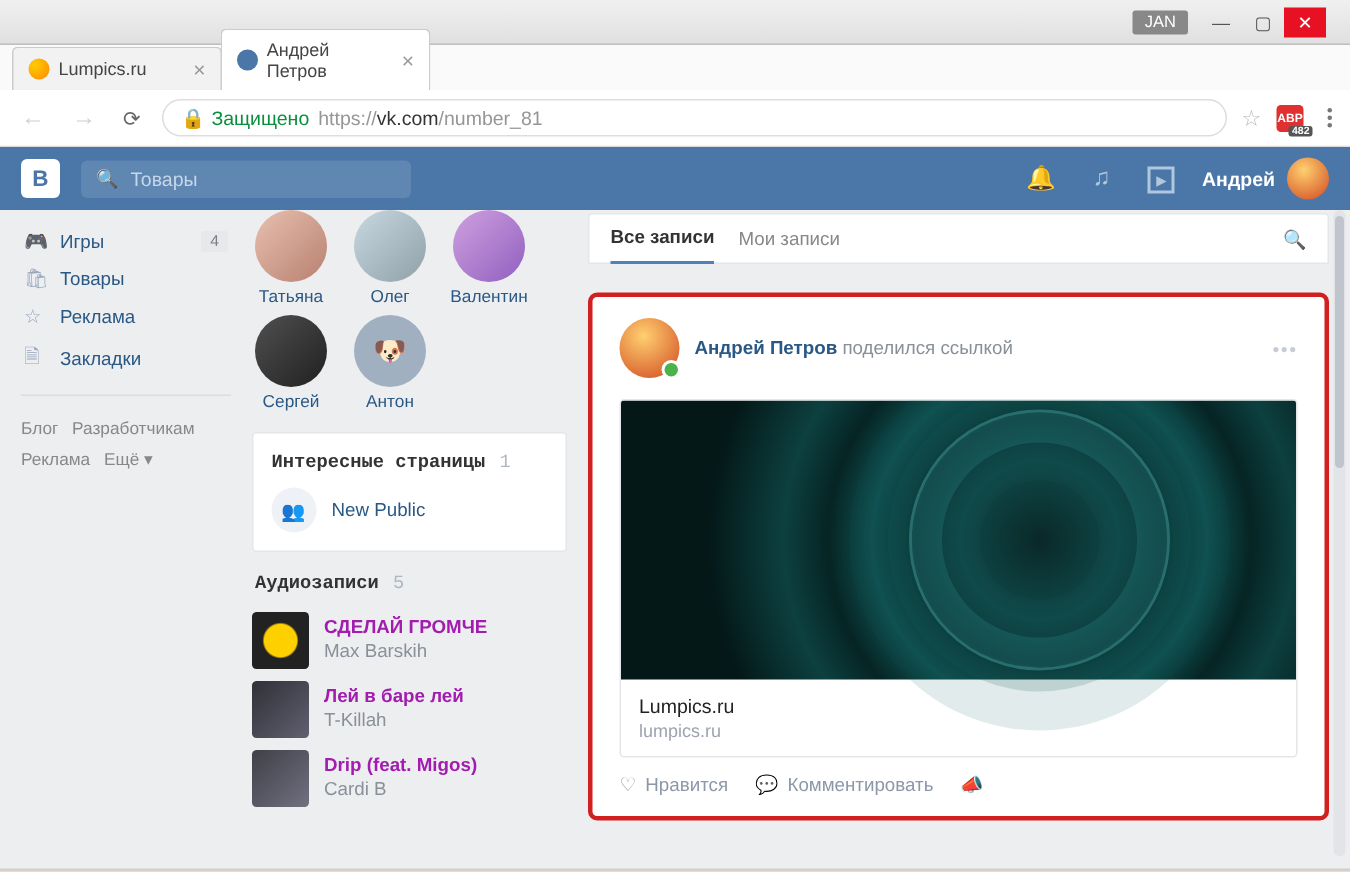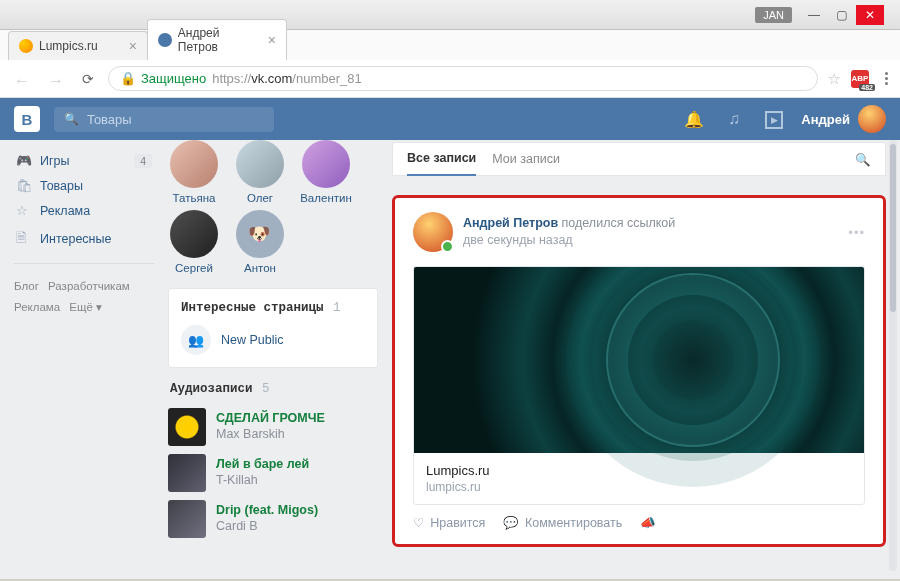--- a/index.html
+++ b/index.html
@@ -72,21 +72,21 @@
 .page-ico { width: 30px; height: 30px; border-radius: 50%; background: #eef1f5; display: flex; align-items: center; justify-content: center; color: #a8b4c4; font-size: 13px; }
 
 .audio-block { margin-top: 14px; }
 .audio-block .block-title { margin-bottom: 8px; padding-left: 2px; }
 .audio-row { display: flex; align-items: center; gap: 10px; padding: 4px 0; }
 .audio-cover { width: 38px; height: 38px; border-radius: 3px; }
 .ac1 { background: radial-gradient(circle,#ffd000 40%,#222 45%); }
 .ac2 { background: linear-gradient(135deg,#303038,#606070); }
 .ac3 { background: linear-gradient(135deg,#404048,#707080); }
 .audio-meta { font-size: 12.5px; line-height: 1.25; }
-.audio-title { color: #15803d; font-weight: 600; }
+.audio-title { color: #a21caf; font-weight: 600; }
 .audio-artist { color: #8a9099; }
 
 .main-col { flex: 1; padding-top: 2px; }
 .wall-tabs { background: #fff; border: 1px solid #e4e6e9; border-radius: 3px 3px 0 0; padding: 0 14px; display: flex; gap: 16px; font-size: 12.5px; color: #888; align-items: center; height: 34px; position: relative; }
 .wall-tabs .tabitem { padding: 9px 0; }
 .wall-tabs .tabitem.active { color: #333; border-bottom: 2px solid #5181b8; font-weight: 600; }
 .wall-search { margin-left: auto; color: #c0c6cf; }
 
 .post-highlight { border: 3px solid #d02020; border-radius: 6px; margin-top: 19px; padding: 4px; background: #fff; }
 .post { background: #fff; }
@@ -188,21 +188,21 @@
       <div class="nav-item">
         <span class="nav-ico">🛍</span>
         <span>Товары</span>
       </div>
       <div class="nav-item">
         <span class="nav-ico">☆</span>
         <span>Реклама</span>
       </div>
       <div class="nav-item">
         <span class="nav-ico">🗎</span>
-        <span>Интересные</span>
+        <span>Закладки</span>
       </div>
       <div class="nav-sep"></div>
       <div class="nav-small">
         <span>Блог</span>
         <span>Разработчикам</span><br>
         <span>Реклама</span>
         <span>Ещё ▾</span>
       </div>
     </div>
 
@@ -275,21 +275,20 @@
 
       <div class="post-highlight">
         <div class="post">
           <div class="post-head">
             <span class="post-ava"></span>
             <div class="post-meta">
               <div>
                 <span class="post-author">Андрей Петров</span>
                 <span class="post-action">поделился ссылкой</span>
               </div>
-              <div class="post-time">две секунды назад</div>
             </div>
             <span class="post-menu">•••</span>
           </div>
 
           <div class="snippet">
             <div class="snippet-img"></div>
             <div class="snippet-cap">
               <div class="snippet-title">Lumpics.ru</div>
               <div class="snippet-domain">lumpics.ru</div>
             </div>

